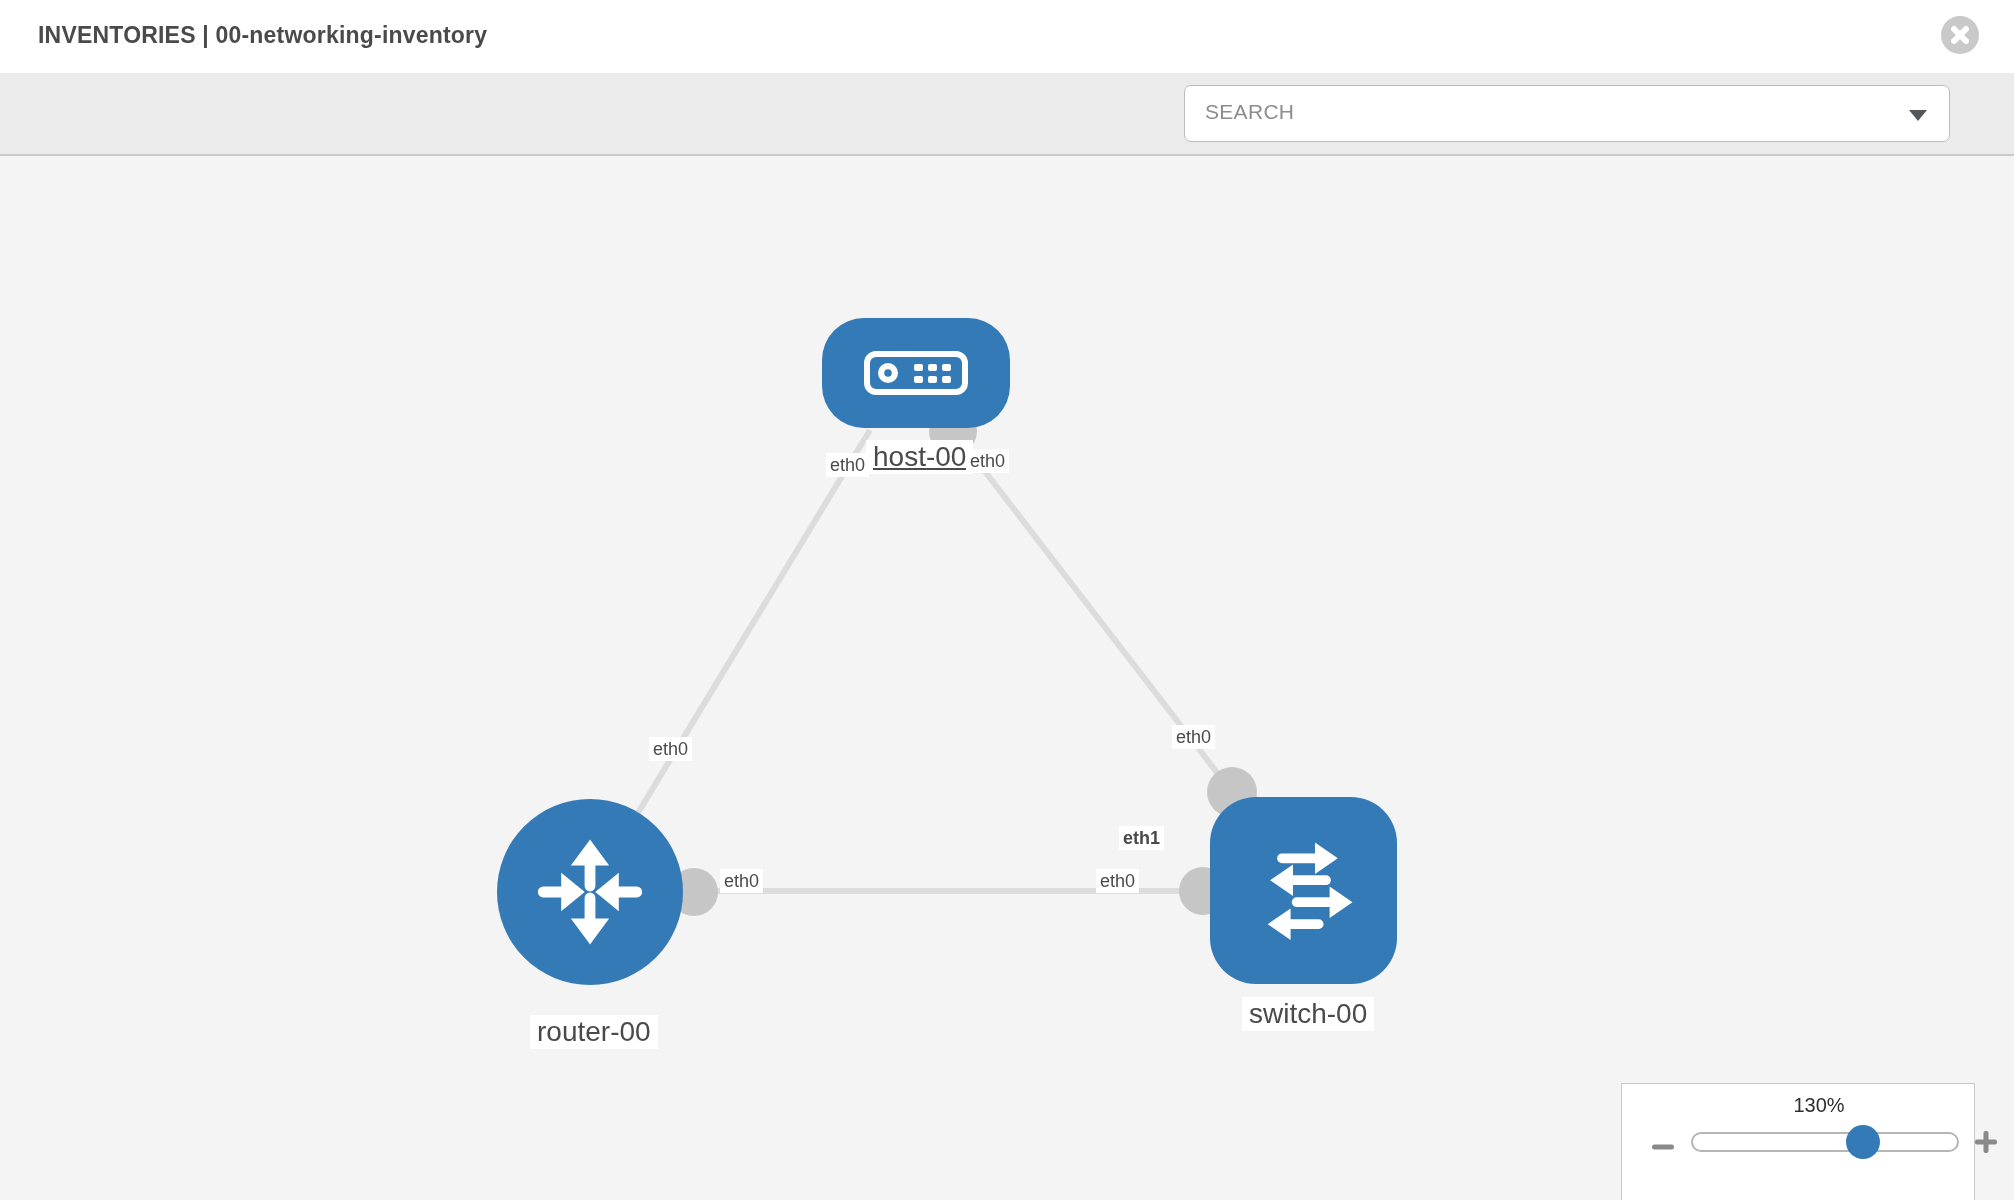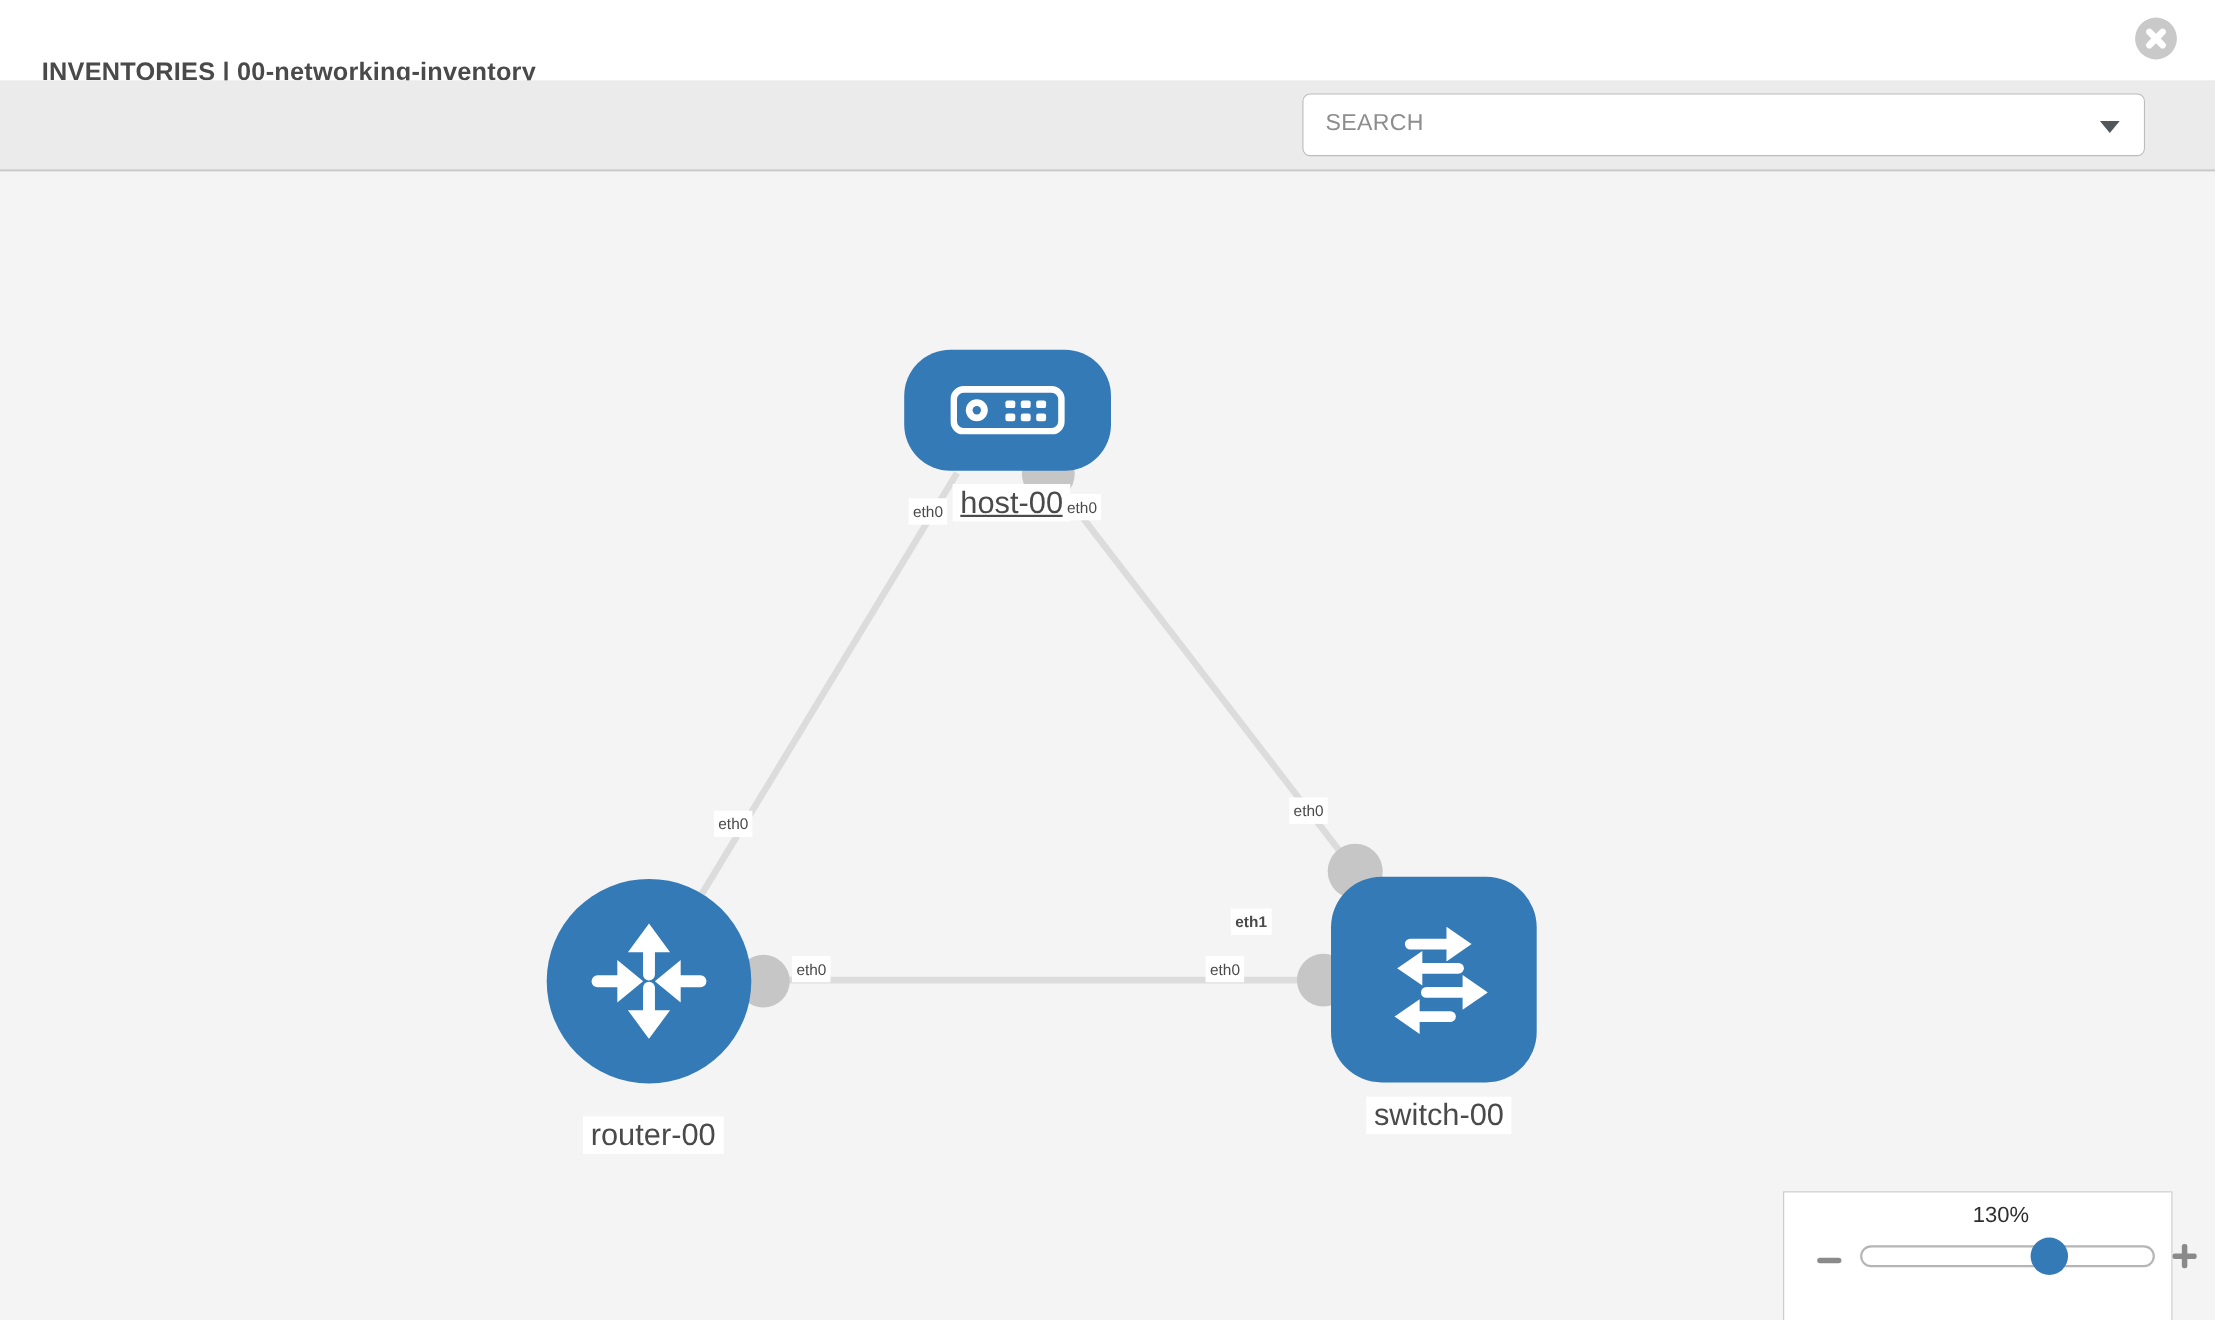--- a/index.html
+++ b/index.html
@@ -3,21 +3,21 @@
 <meta charset="utf-8">
 <style>
   html,body{margin:0;padding:0;}
   body{
     width:2014px;height:1200px;position:relative;overflow:hidden;
     font-family:"Liberation Sans",sans-serif;background:#ffffff;
   }
   
   .header{position:absolute;left:0;top:0;width:2014px;height:73px;background:#ffffff;}
   .header-title{
-    position:absolute;left:38px;top:22px;font-size:23px;font-weight:bold;color:#4a4a4a;letter-spacing:.2px;margin-top:30px;
+    position:absolute;left:38px;top:22px;font-size:23px;font-weight:bold;color:#4a4a4a;letter-spacing:.2px;
   }
   .close-btn{
     position:absolute;left:1941px;top:16px;width:38px;height:38px;border-radius:50%;
     background:#c9c9c9;cursor:pointer;
   }
   
   .toolbar{
     position:absolute;left:0;top:73px;width:2014px;height:81px;
     background:#ebebeb;border-bottom:2px solid #c9c9c9;
   }
@@ -39,21 +39,21 @@
   .node{position:absolute;z-index:2;background:#337ab7;cursor:pointer;}
   .node svg{position:absolute;}
   .node-host{left:822px;top:318px;width:188px;height:110px;border-radius:42px;}
   .node-router{left:497px;top:799px;width:186px;height:186px;border-radius:50%;}
   .node-switch{left:1210px;top:797px;width:187px;height:187px;border-radius:46px;}
   .node-label{
     position:absolute;z-index:3;background:#ffffff;color:#4a4a4a;font-size:28px;
     padding:1px 7px;white-space:nowrap;
   }
   .iface-label{
-    position:absolute;z-index:3;background:#ffffff;color:#4a4a4a;font-size:14px;
+    position:absolute;z-index:3;background:#ffffff;color:#4a4a4a;font-size:18px;
     padding:2px 4px;white-space:nowrap;line-height:20px;
   }
   
   .zoom-panel{
     position:absolute;left:1621px;top:1083px;width:354px;height:118px;z-index:4;
     background:#ffffff;border:1px solid #c8c8c8;box-sizing:border-box;
   }
   .zoom-value{position:absolute;left:0px;top:10px;width:394px;text-align:center;font-size:20px;color:#2e2e2e;}
   .zoom-minus{position:absolute;left:29px;top:54px;cursor:pointer;}
   .zoom-plus{position:absolute;left:351px;top:45px;cursor:pointer;}

